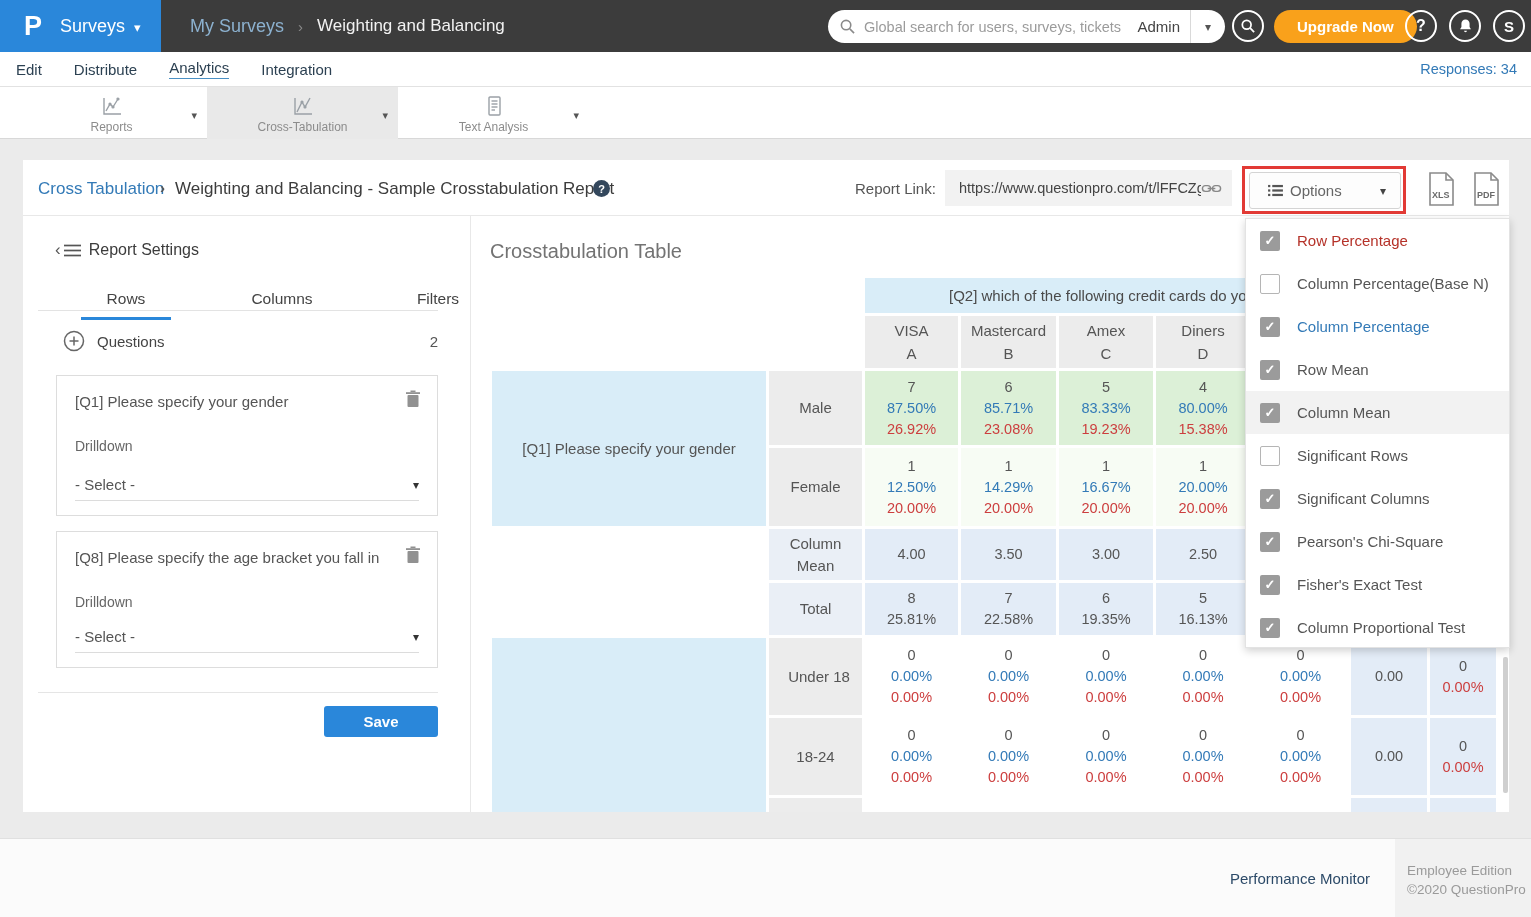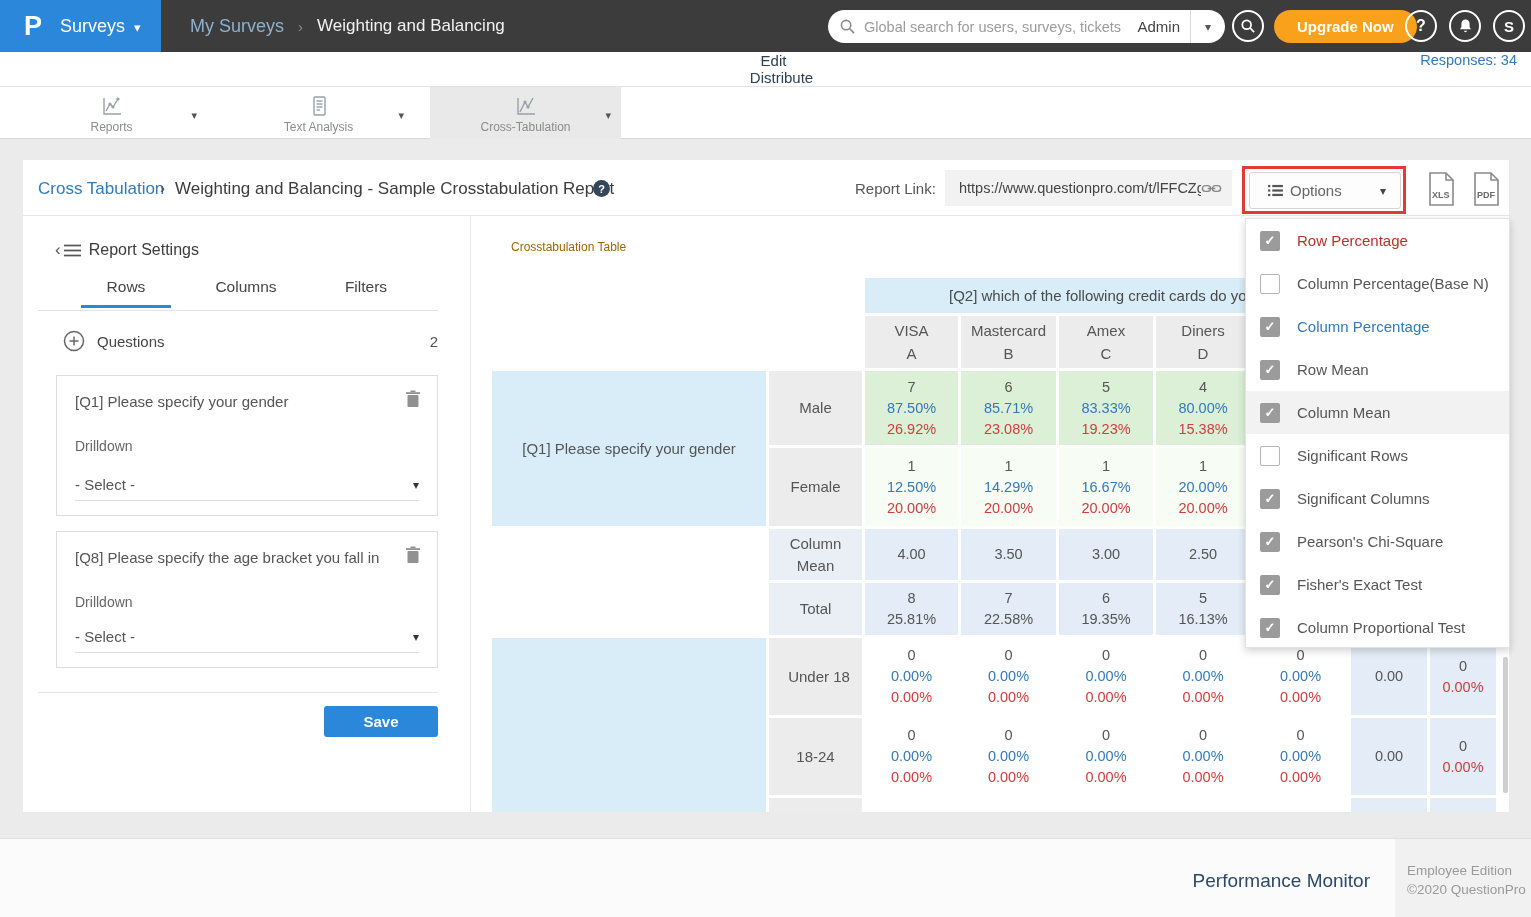--- a/index.html
+++ b/index.html
@@ -31,29 +31,29 @@
   .circ { position:absolute; top:10px; width:32px; height:32px; border:2px solid #fff; border-radius:50%;
     display:flex; align-items:center; justify-content:center; color:#fff; font-size:15px;
     font-weight:bold; cursor:pointer; }
   .upgrade-btn { position:absolute; left:1274px; top:10px; height:33px; padding:0 23px;
     background:#f9a11b; border:none; border-radius:17px; color:#fff; font-size:15px; font-weight:bold;
     cursor:pointer; font-family:"Liberation Sans", sans-serif; }
   .q-glyph::after { content:"?"; font-size:16px; }
 
   
   .navbar { position:absolute; left:0; top:52px; width:1531px; height:35px; background:#fff;
-    border-bottom:1px solid #e2e2e2; display:flex; align-items:center;flex-direction:column; }
+    border-bottom:1px solid #e2e2e2; display:flex; align-items:center; }
   .nav-item { color:#2c4152; font-size:15px; margin-left:32px; cursor:pointer; }
   .nav-item:first-child { margin-left:16px; }
   .nav-item.active { border-bottom:1.5px solid #4a90c4; padding-bottom:2px; }
   .responses { position:absolute; right:14px; color:#337ab7; font-size:14.5px; }
 
   
   .toolbar { position:absolute; left:0; top:87px; width:1531px; height:52px; background:#fff;
-    border-bottom:1px solid #d8d8d8; display:flex; padding-left:16px;gap:16px; }
+    border-bottom:1px solid #d8d8d8; display:flex; padding-left:16px; }
   .tool { width:191px; height:52px; position:relative; display:flex; flex-direction:column;
     align-items:center; justify-content:center; cursor:pointer; }
   .tool.active { background:#e9e9e9; }
   .tool .t-icon { height:26px; display:flex; align-items:flex-end; }
   .tool .t-label { font-size:12px; color:#8c8c8c; margin-top:2px; }
   .tool .t-caret { position:absolute; right:10px; top:22px; color:#555; font-size:11px; }
   .licon { stroke:#9aa0a6; stroke-width:1.4; fill:none; }
 
   
   .card { position:absolute; left:23px; top:160px; width:1486px; height:652px; background:#fff;
@@ -80,21 +80,21 @@
     border:3px solid #e23a35; pointer-events:none; }
   .exp { position:absolute; top:11px; cursor:pointer; }
   .exp-xls { left:1402px; } .exp-pdf { left:1447px; }
 
   
   .panel { position:absolute; left:0; top:56px; width:448px; height:596px; border-right:1px solid #e8e8e8; }
   .ps-head { position:absolute; left:32px; top:24px; display:flex; align-items:center; cursor:pointer; }
   .coll-arrow { color:#555; font-size:17px; margin-right:3px; }
   .coll-arrow::after { content:"‹"; }
   .ps-title { color:#3c3c3c; font-size:16px; margin-left:8px; }
-  .tabs { position:absolute; left:43px; top:62px; display:flex; }
+  .tabs { position:absolute; left:43px; top:74px; display:flex;gap:36px; }
   .tab { width:120px; text-align:center; font-size:15.5px; color:#444; padding-bottom:12px;
     position:relative; cursor:pointer; }
   .tab.active::after { content:""; position:absolute; left:15px; right:15px; bottom:0; height:3px;
     background:#2a87da; }
   .tabs-line { position:absolute; left:15px; top:94px; width:400px; height:1px; background:#e3e3e3; }
   .q-row { position:absolute; left:40px; top:114px; width:375px; display:flex; align-items:center; }
   .q-row .q-label { color:#444; font-size:15px; margin-left:12px; }
   .q-row .q-count { margin-left:auto; color:#555; font-size:15px; }
   .qcard { position:absolute; left:33px; width:382px; background:#fff; border:1px solid #ddd; }
   .qcard-1 { top:159px; height:141px; } .qcard-2 { top:315px; height:137px; }
@@ -104,21 +104,21 @@
   .qc-select { position:absolute; left:18px; right:18px; bottom:14px; border-bottom:1px solid #dcdcdc;
     padding-bottom:7px; display:flex; align-items:center; cursor:pointer; }
   .qc-select .sel-val { color:#555; font-size:15px; }
   .qc-select .sel-caret { margin-left:auto; color:#333; font-size:12px; }
   .panel-div { position:absolute; left:15px; top:476px; width:400px; height:1px; background:#e5e5e5; }
   .save-btn { position:absolute; left:301px; top:490px; width:114px; height:31px; background:#2a87da;
     border:none; border-radius:3px; color:#fff; font-size:15px; font-weight:bold; cursor:pointer;
     font-family:"Liberation Sans", sans-serif; }
 
   
-  .ct-title { position:absolute; left:488px; top:80px; color:#a16207; font-size:12px; }
+  .ct-title { position:absolute; left:467px; top:80px; color:#737373; font-size:20px; }
   .ctgrid { position:absolute; left:469px; top:118px; display:grid; gap:3px;
     grid-template-columns:274px 93px 93px 95px 94px 94px 95px 76px 66px;
     grid-template-rows:35px 52px 74px 78px 51px 52px 77px 77px 14px; }
   .cell { display:flex; flex-direction:column; align-items:center; justify-content:center;
     font-size:14.5px; color:#555; line-height:21px; }
   .c-blue { background:#d9edf8; } .c-gray { background:#ececec; }
   .c-green { background:#dcf0d7; } .c-green2 { background:#f7fcf4; }
   .c-lblue { background:#e3ecf7; } .c-lblue2 { background:#eaeff6; }
   .banner { flex-direction:row; justify-content:flex-start; padding-left:84px; white-space:nowrap;
     overflow:hidden; color:#4a4a4a; font-size:15px; }
@@ -137,21 +137,21 @@
     justify-content:center; cursor:pointer; }
   .cb.on { background:#9b9b9b; color:#fff; font-size:13px; font-weight:bold; }
   .cb.on::after { content:"✓"; }
   .cb.off { background:#fff; border:1px solid #b5b5b5; }
   .opt-label { margin-left:17px; font-size:15px; color:#555; }
   .opt-label.c-red { color:#b53229; } .opt-label.c-blu { color:#337ab7; }
 
   
   .footer { position:absolute; left:0; top:838px; width:1531px; height:79px; background:#fbfbfb;
     border-top:1px solid #e0e0e0; }
-  .perf-link { position:absolute; right:161px; top:31px; color:#2c4a68; font-size:19px; cursor:pointer; }
+  .perf-link { position:absolute; right:161px; top:31px; color:#2c4a68; font-size:15px; cursor:pointer; }
   .edition-box { position:absolute; right:0; top:0; width:136px; height:79px; background:#f1f1f1;
     padding:22px 0 0 12px; color:#9a9a9a; font-size:13.5px; line-height:19px; }
 </style>
 </head>
 <body>
 
 <div class="topbar">
   <div class="logo-block">
     <span class="logo-p">P</span>
     <span class="logo-label">Surveys</span>
@@ -204,43 +204,43 @@
           <path d="M4 4v16h17"></path>
           <path d="M6 17l4-7 3 3 5-8"></path>
           <circle cx="10" cy="10" r="0.9"></circle>
           <circle cx="13" cy="13" r="0.9"></circle>
           <circle cx="18" cy="5" r="0.9"></circle>
         </svg>
     </span>
     <span class="t-label">Reports</span>
     <span class="caret t-caret"></span>
   </div>
+  <div class="tool active">
+    <span class="t-icon">
+      <svg width="24" height="24" viewBox="0 0 24 24" class="licon">
+          <path d="M4 4v16h17"></path>
+          <path d="M6 18l5-10 3 5 5-9"></path>
+          <circle cx="11" cy="8" r="0.9"></circle>
+          <circle cx="14" cy="13" r="0.9"></circle>
+        </svg>
+    </span>
+    <span class="t-label">Cross-Tabulation</span>
+    <span class="caret t-caret"></span>
+  </div>
   <div class="tool">
     <span class="t-icon">
       <svg width="24" height="24" viewBox="0 0 24 24" class="licon">
           <rect x="7" y="3" width="11" height="18" rx="1"></rect>
           <line x1="9.5" y1="7" x2="15.5" y2="7"></line>
           <line x1="9.5" y1="10" x2="15.5" y2="10"></line>
           <line x1="9.5" y1="13" x2="15.5" y2="13"></line>
           <line x1="9.5" y1="16" x2="13" y2="16"></line>
         </svg>
     </span>
     <span class="t-label">Text Analysis</span>
-    <span class="caret t-caret"></span>
-  </div>
-  <div class="tool active">
-    <span class="t-icon">
-      <svg width="24" height="24" viewBox="0 0 24 24" class="licon">
-          <path d="M4 4v16h17"></path>
-          <path d="M6 18l5-10 3 5 5-9"></path>
-          <circle cx="11" cy="8" r="0.9"></circle>
-          <circle cx="14" cy="13" r="0.9"></circle>
-        </svg>
-    </span>
-    <span class="t-label">Cross-Tabulation</span>
     <span class="caret t-caret"></span>
   </div>
 </div>
 
 <div class="card">
 
   <div class="card-head">
     <span class="bc-root">Cross Tabulation</span>
     <span class="bc-sep"></span>
     <span class="bc-title">Weighting and Balancing - Sample Crosstabulation Report</span>

